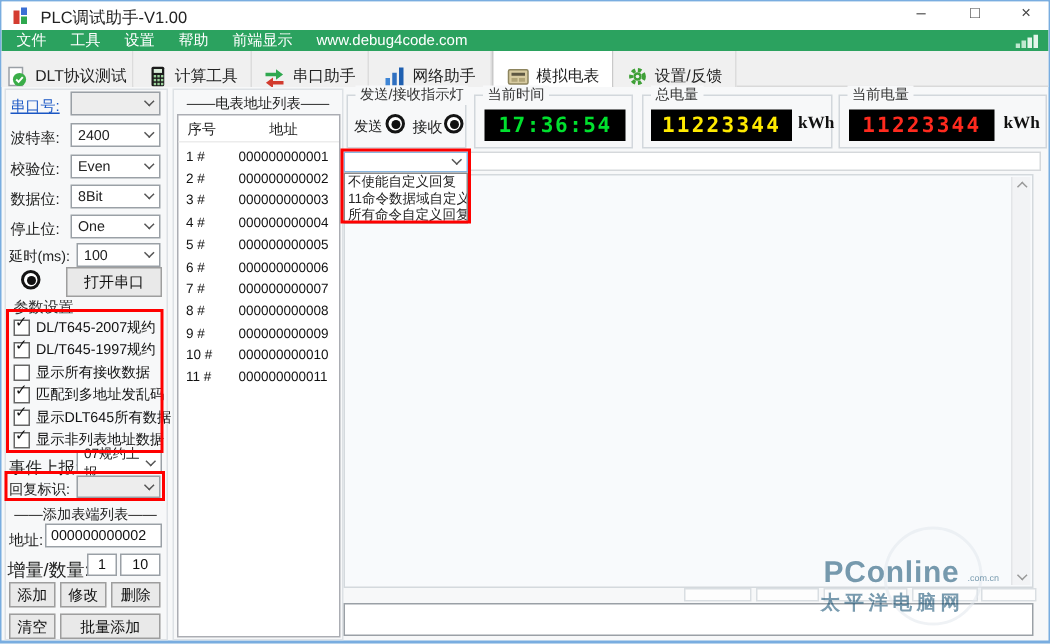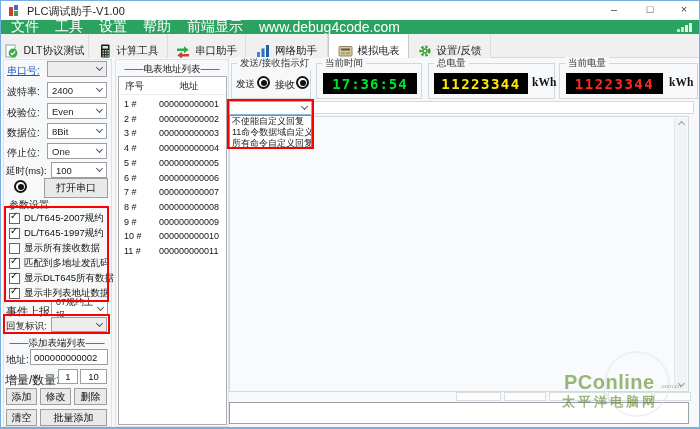--- a/index.html
+++ b/index.html
@@ -11,21 +11,21 @@
   }
   .abs { position:absolute; }
 
   
   .titlebar { position:absolute; top:0; left:0; width:100%; height:19px; background:#fff; }
   .title-text { position:absolute; left:26px; top:3px; font-size:11px; color:#222; }
   .winbtn { position:absolute; top:0; width:30px; height:18px; text-align:center; font-size:11px; color:#444; line-height:17px; }
 
   
   .menubar { position:absolute; top:19px; left:0; width:100%; height:14px; background:#2ba25f; display:flex; align-items:center; }
-  .menu-item { color:#fff; font-size:14px; margin-left:16px; white-space:nowrap; }
+  .menu-item { color:#fff; font-size:10px; margin-left:16px; white-space:nowrap; }
   .menu-item:first-child { margin-left:10px; }
 
   
   .tabbar { position:absolute; top:33px; left:0; width:100%; height:24px; background:#f0f0f0; border-bottom:1px solid #d9d9d9; display:flex; }
   .tab { height:24px; display:flex; align-items:flex-end; justify-content:center; gap:5px; font-size:10.5px; color:#222; border-right:1px solid #dcdcdc; background:#f0f0f0; }
   .tab.active { background:#fff; border-right:1px solid #c9c9c9; border-left:1px solid #c9c9c9; }
 
   
   .lbl { font-size:10px; color:#222; white-space:nowrap; }
   .combo { position:absolute; background:#fff; border:1px solid #9aa0a6; height:16px; display:flex; align-items:center; padding:0 4px; font-size:9.5px; color:#222; }
@@ -58,21 +58,21 @@
   .scrollbar { position:absolute; right:1px; top:1px; width:13px; height:272px; background:#f2f3f5; border-left:1px solid #e3e5e8; }
   .scroll-arrow { width:5px; height:5px; border-right:1px solid #999; border-bottom:1px solid #999; margin:4px auto; }
   .up { transform:rotate(225deg); }
   .down { transform:rotate(45deg); }
 
   .dropdown { position:absolute; left:228px; top:114px; width:83px; height:34px; background:#fff; border:1px solid #8a8a8a; z-index:25; }
   .dropdown .opt { height:11px; line-height:11px; font-size:9px; color:#222; padding-left:2px; white-space:nowrap; overflow:hidden; }
 
   .ghostbox { position:absolute; height:9px; border:1px solid #d9dee2; background:#fdfdfd; }
 
-  .watermark { position:absolute; left:561px; top:348px; width:126px; height:80px; opacity:0.55; z-index:20; pointer-events:none; color:#4d7c0f; }
+  .watermark { position:absolute; left:546px; top:348px; width:126px; height:80px; opacity:0.55; z-index:20; pointer-events:none; color:#0c4a6e; }
   .wm-circle { position:absolute; left:42px; top:2px; width:66px; height:66px; border:2px solid #e3e8ee; border-radius:50%; }
   .wm-brand { position:absolute; left:2px; top:22px; font-size:20px; font-weight:bold; letter-spacing:0.5px; }
   .wm-suffix { position:absolute; left:98px; top:34px; font-size:6px; }
   .wm-cn { position:absolute; left:0px; top:44px; font-size:13px; font-weight:bold; letter-spacing:3px; white-space:nowrap; }
 
   .kwh { position:absolute; font-family:"Liberation Serif",serif; font-weight:bold; font-size:11.5px; color:#111; }
 </style>
 </head>
 <body>
 

